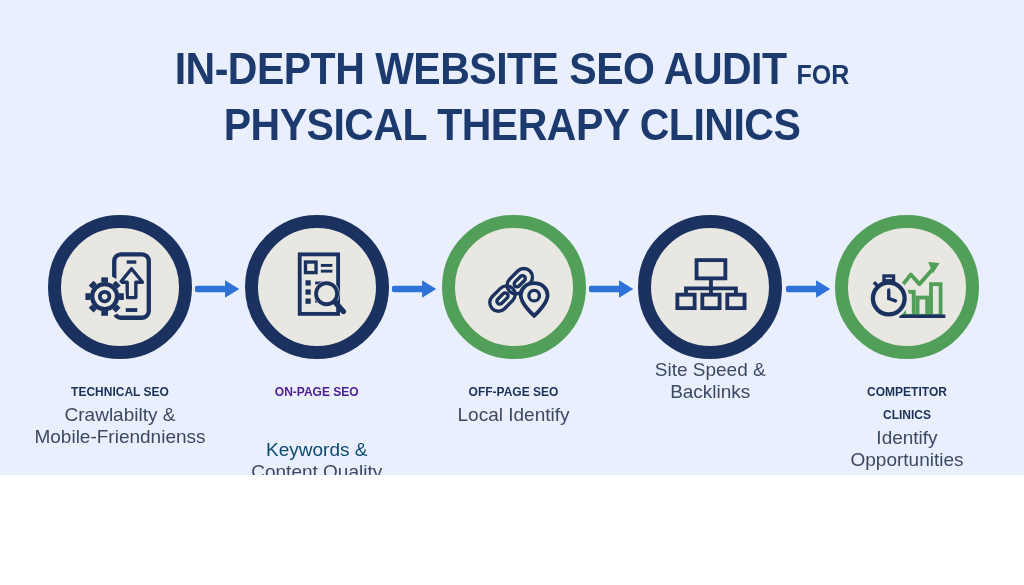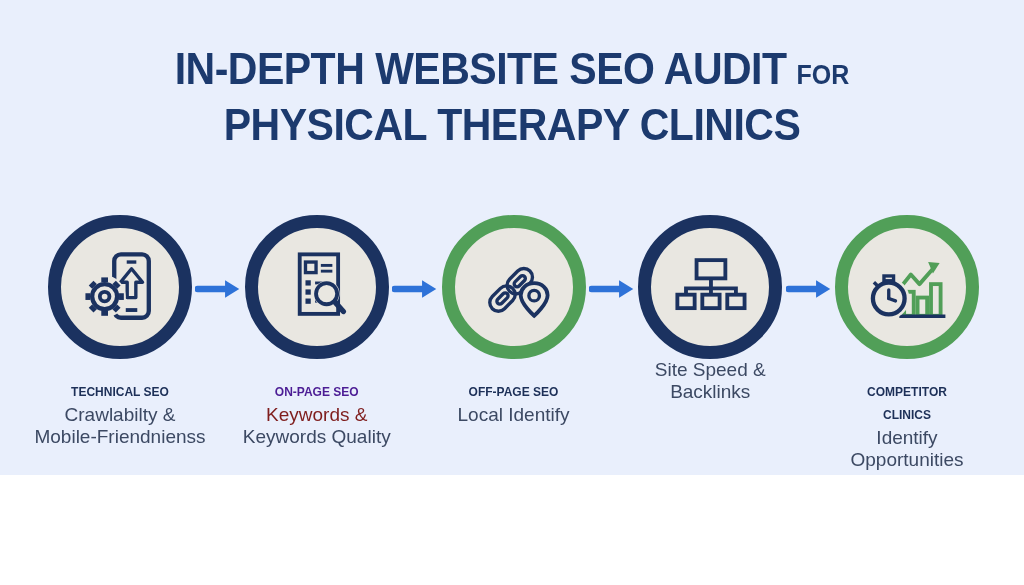--- a/index.html
+++ b/index.html
@@ -114,22 +114,22 @@
           <line x1="48" y1="55.3" x2="56" y2="55.3" stroke-width="3"></line>
           <line x1="48" y1="64.8" x2="52" y2="64.8" stroke-width="3"></line>
           <circle cx="60" cy="57" r="13.5" fill="#e9e7e1" stroke="none"></circle>
           <circle cx="60" cy="57" r="11"></circle>
           <line x1="68.5" y1="65.5" x2="77.5" y2="75.5" stroke-width="5.5" stroke-linecap="round"></line>
         </svg>
 
       </div>
       <div class="heading first" style="color: #4c1d95;">ON-PAGE SEO</div>
 
-      <div class="sub" style="color: #7f1d1d;">Keywords &amp;</div>
-      <div class="sub" style="color: rgb(60, 73, 99);">Keywords Quality</div>
+      <div class="sub" style="color: #0c4a6e; margin-top: 35px;">Keywords &amp;</div>
+      <div class="sub" style="color: rgb(60, 73, 99);">Content Quality</div>
     </div>
       <div class="flow-arrow" style="left: 392.15px;">
       <svg viewBox="0 0 52 26" fill="none">
         <line x1="3" y1="13" x2="36" y2="13" stroke="#2e72d8" stroke-width="7.5" stroke-linecap="round"></line>
         <polygon points="34,3 50,13 34,23" fill="#2e72d8" stroke="none"></polygon>
       </svg>
     </div>
       <div class="step" style="left: 413.5px;">
       <div class="circle" style="border-color: rgb(81, 159, 88);">
 

